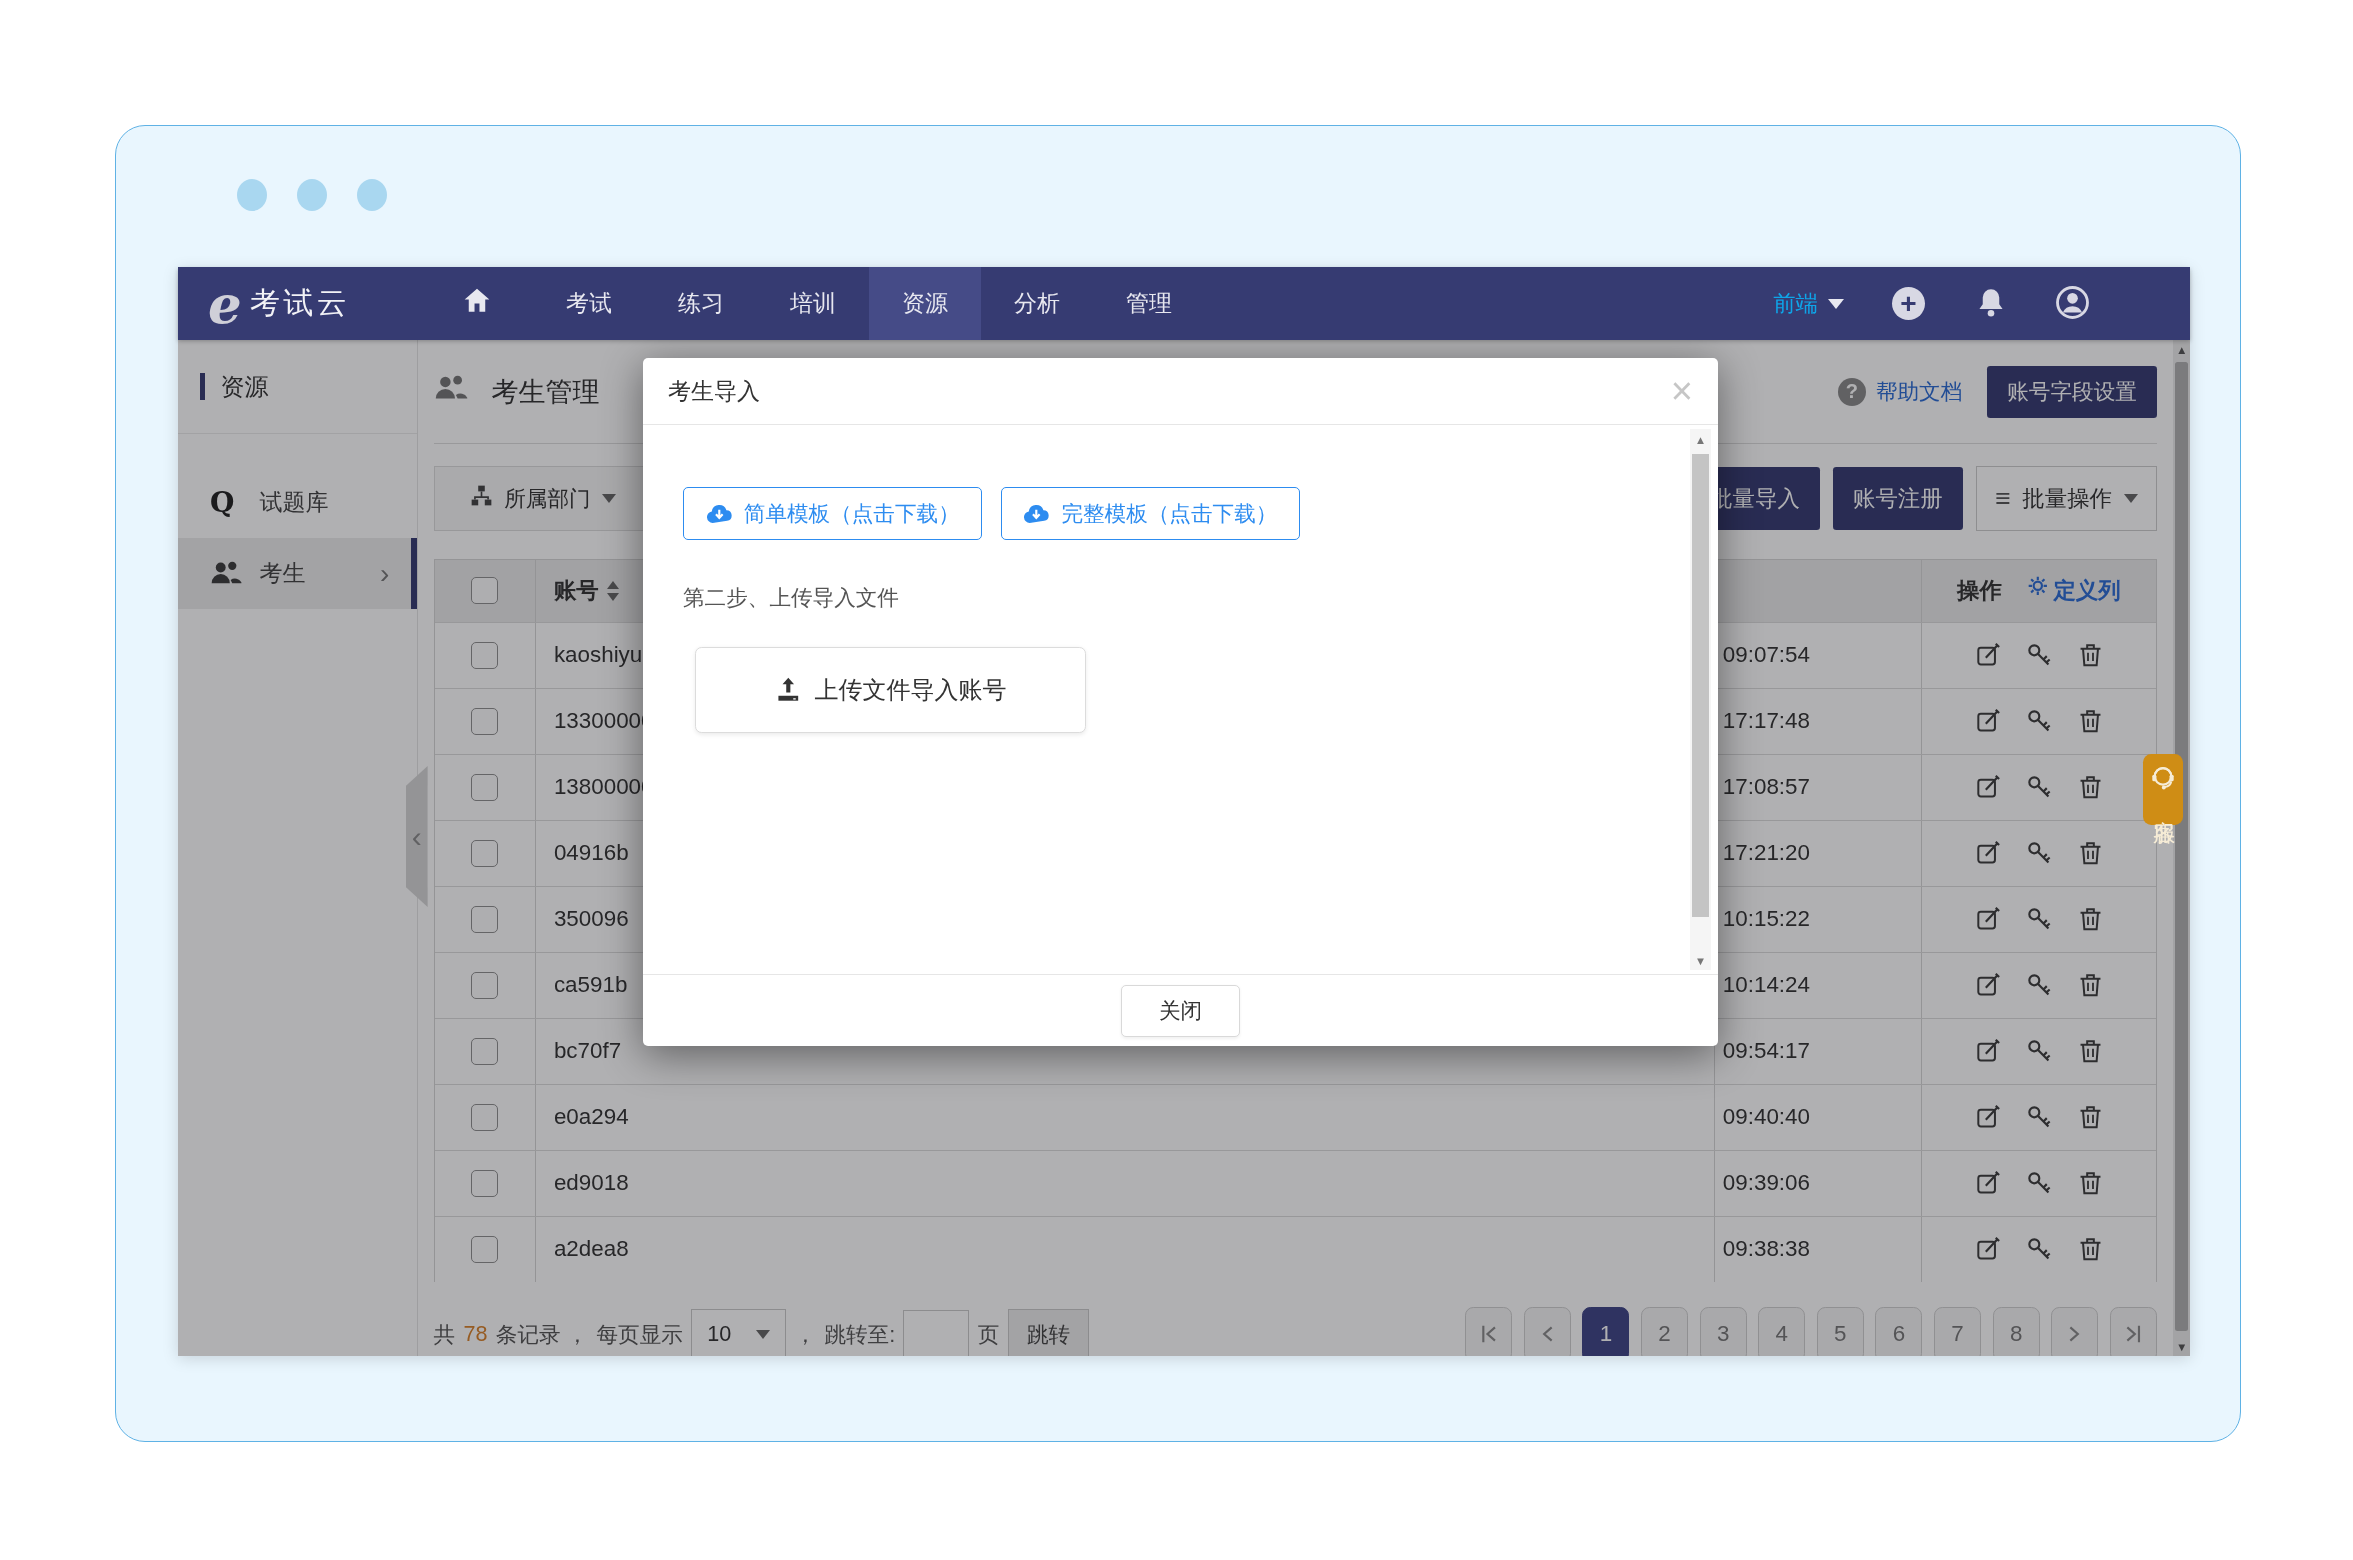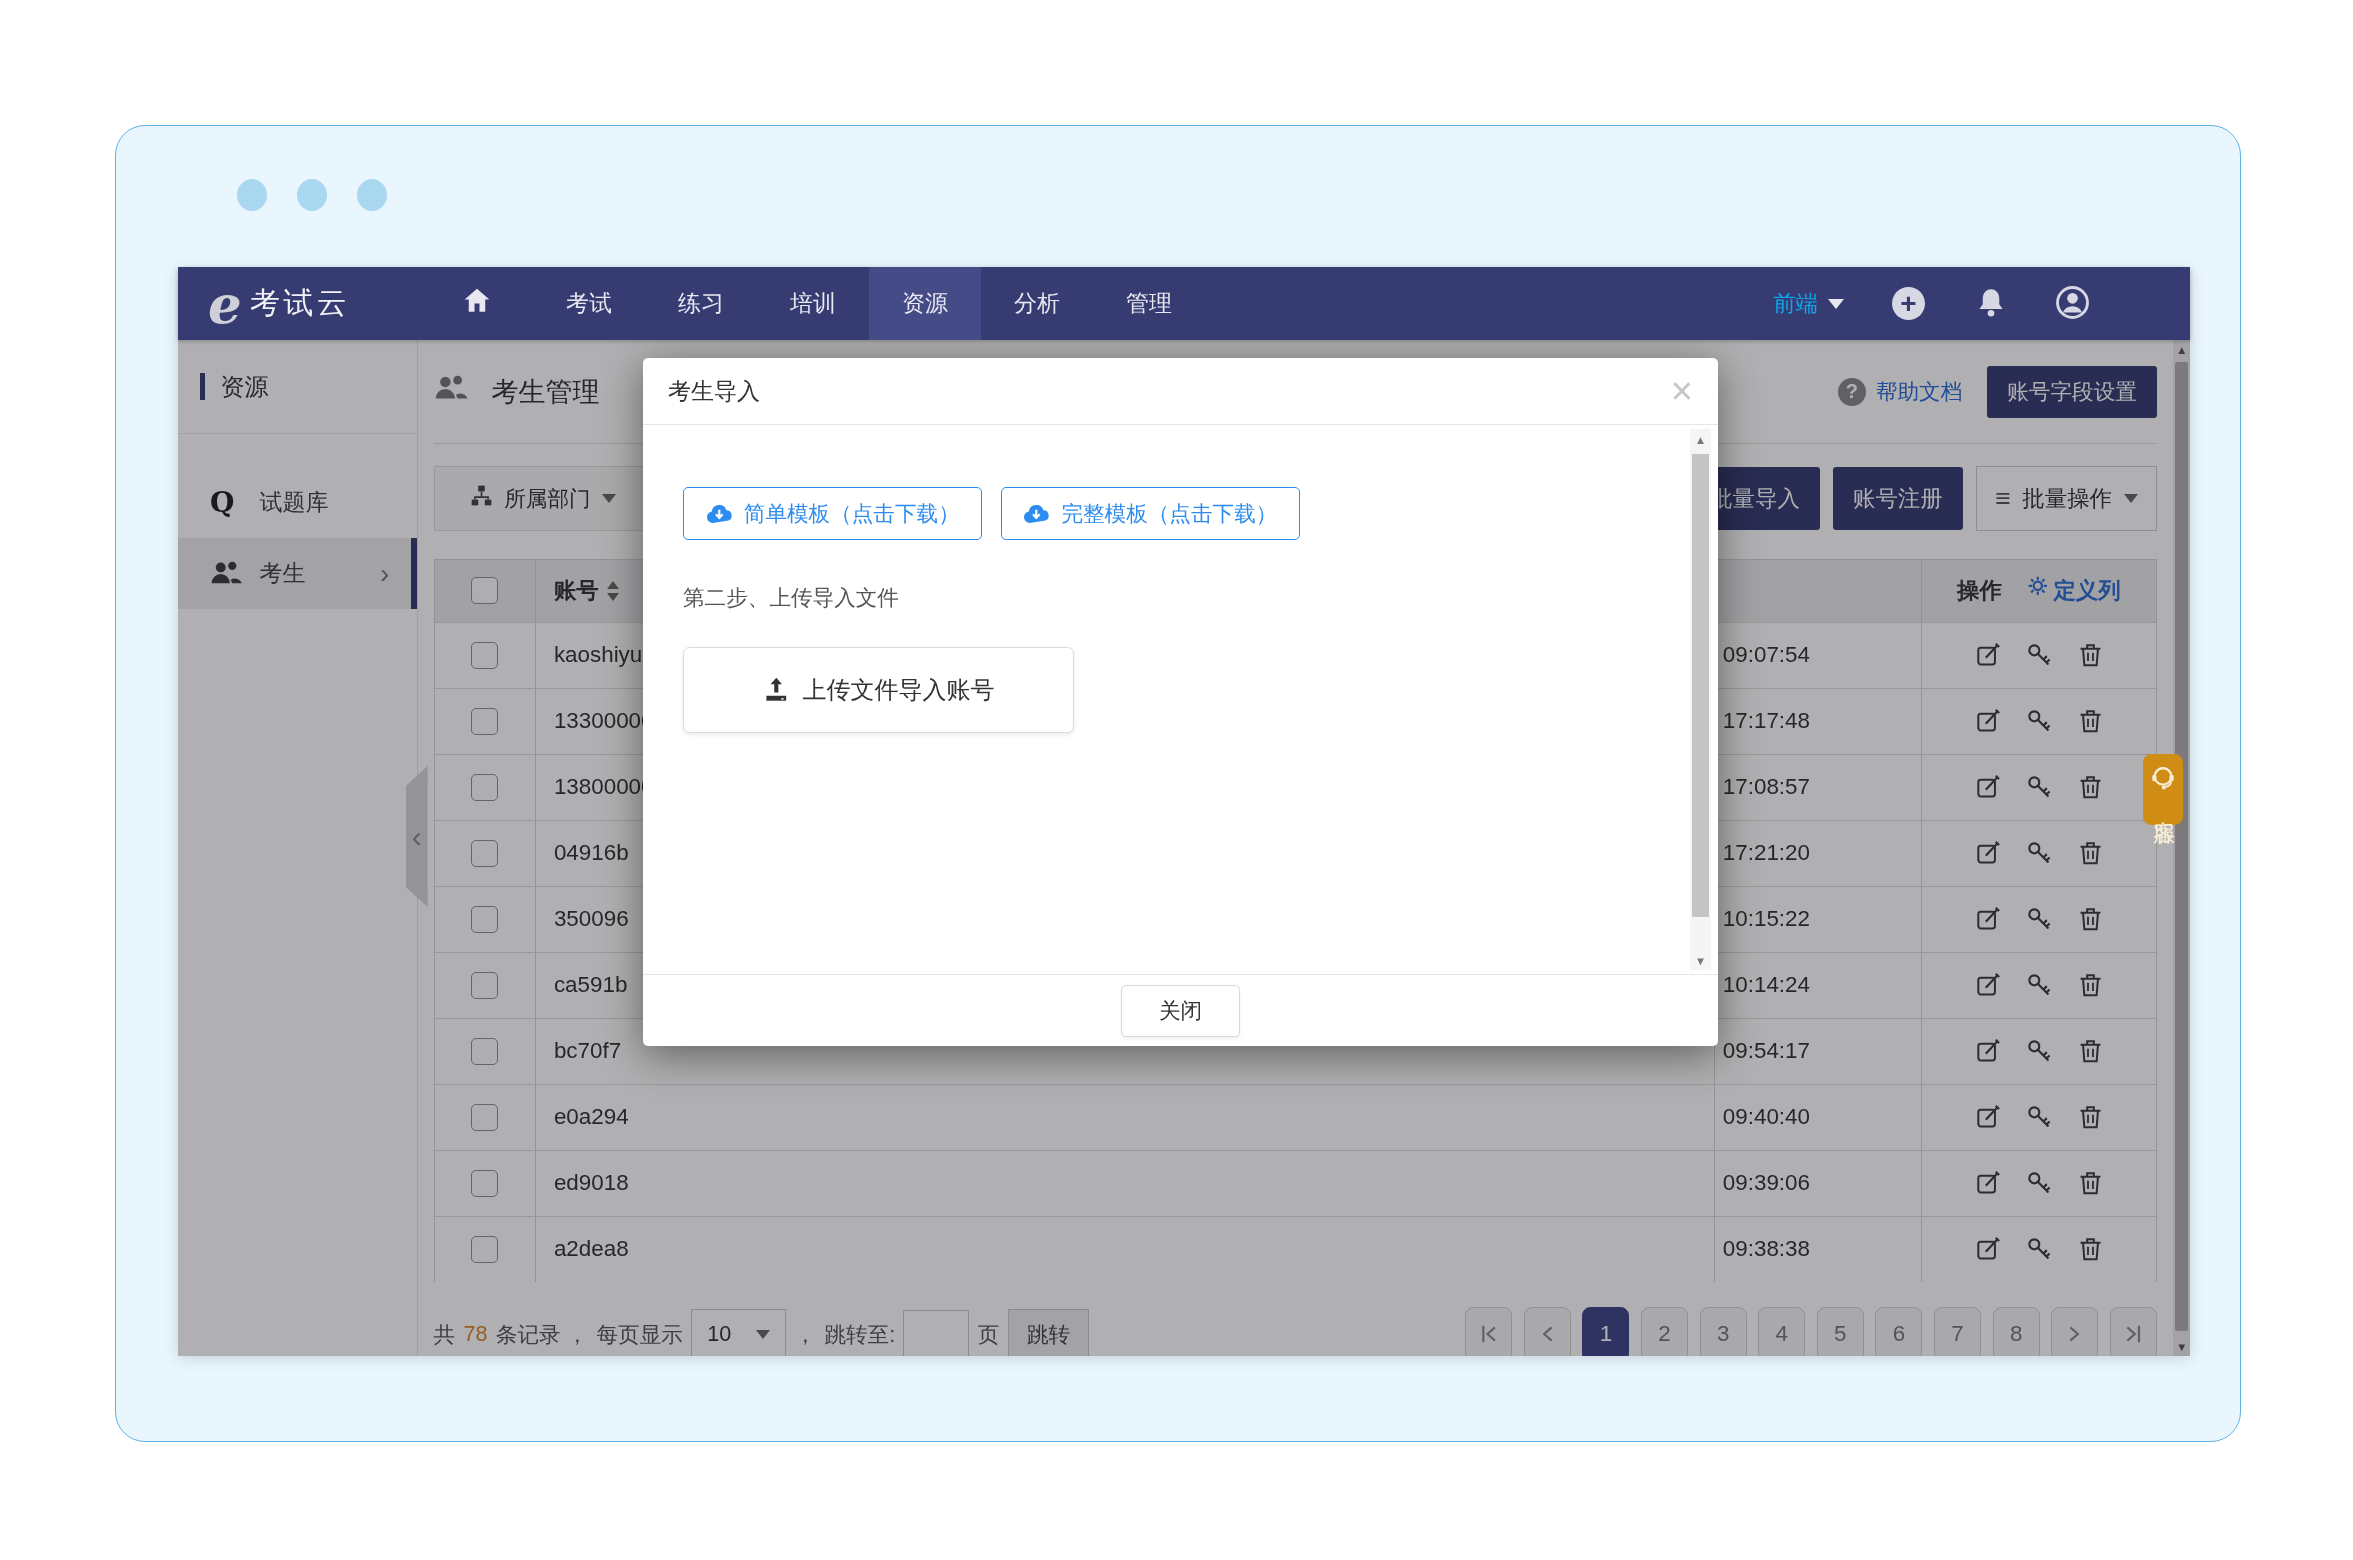--- a/index.html
+++ b/index.html
@@ -94,21 +94,21 @@
   .service-btn .svc-label{color:#f6ecd6;font-size:22.4px;line-height:26.6px;writing-mode:vertical-lr;letter-spacing:5px;}
 
   .modal{position:absolute;left:465px;top:18.3px;width:1075px;height:688px;background:#fff;border-radius:5px;box-shadow:0 8.3px 42px rgba(0,0,0,.45);z-index:50;}
   .modal-header{height:66px;display:flex;align-items:center;padding:0 25px;border-bottom:0.8px solid #e6e6e6;font-size:23px;color:#333;}
   .modal-close{margin-left:auto;font-size:38px;color:#c6c6c6;font-weight:300;line-height:33px;cursor:pointer;}
   .modal-body{position:absolute;top:67px;bottom:72px;left:0;right:37px;padding:35px 0 0 40px;overflow:hidden;}
   .step-label{font-size:21.6px;color:#555;}
   .tpl-row{margin-top:26.6px;display:flex;gap:18.3px;}
   .tpl-btn{display:flex;align-items:center;gap:11.6px;border:1.7px solid #2d8cf0;color:#2d8cf0;border-radius:5px;height:53px;padding:0 21.6px;font-size:21.6px;background:#fff;cursor:pointer;}
   .step2{margin-top:43px;}
-  .upload-btn{margin-top:35px;width:391px;height:86px;border:0.8px solid #dcdcdc;border-radius:6.6px;background:#fff;display:flex;align-items:center;justify-content:center;gap:13.3px;font-size:24px;color:#333;box-shadow:0 1.7px 4.2px rgba(0,0,0,.08);cursor:pointer;}
+  .upload-btn{margin-top:35px;width:391px;height:86px;border:0.8px solid #dcdcdc;border-radius:6.6px;background:#fff;display:flex;align-items:center;justify-content:center;gap:13.3px;font-size:24px;color:#333;box-shadow:0 1.7px 4.2px rgba(0,0,0,.08);cursor:pointer;margin-left:12px;}
   .modal-scrollbar{position:absolute;right:6.6px;top:71px;bottom:76px;width:21.6px;background:#f5f5f5;}
   .modal-scrollbar .thumb{position:absolute;left:2.5px;right:2.5px;top:25px;bottom:53px;background:#c4c4c4;}
   .msb-arrow{position:absolute;left:0;width:100%;text-align:center;font-size:11.6px;color:#777;}
   .modal-footer{position:absolute;left:0;right:0;bottom:0;height:71px;border-top:0.8px solid #e6e6e6;display:flex;align-items:center;justify-content:center;}
   .close-btn{height:52px;padding:0 37px;border:0.8px solid #d9d9d9;border-radius:5px;background:#fff;font-size:21.6px;color:#333;box-shadow:0 1.7px 3.3px rgba(0,0,0,.06);display:flex;align-items:center;cursor:pointer;}
 </style>
 </head>
 <body>
 
 <div class="card">

